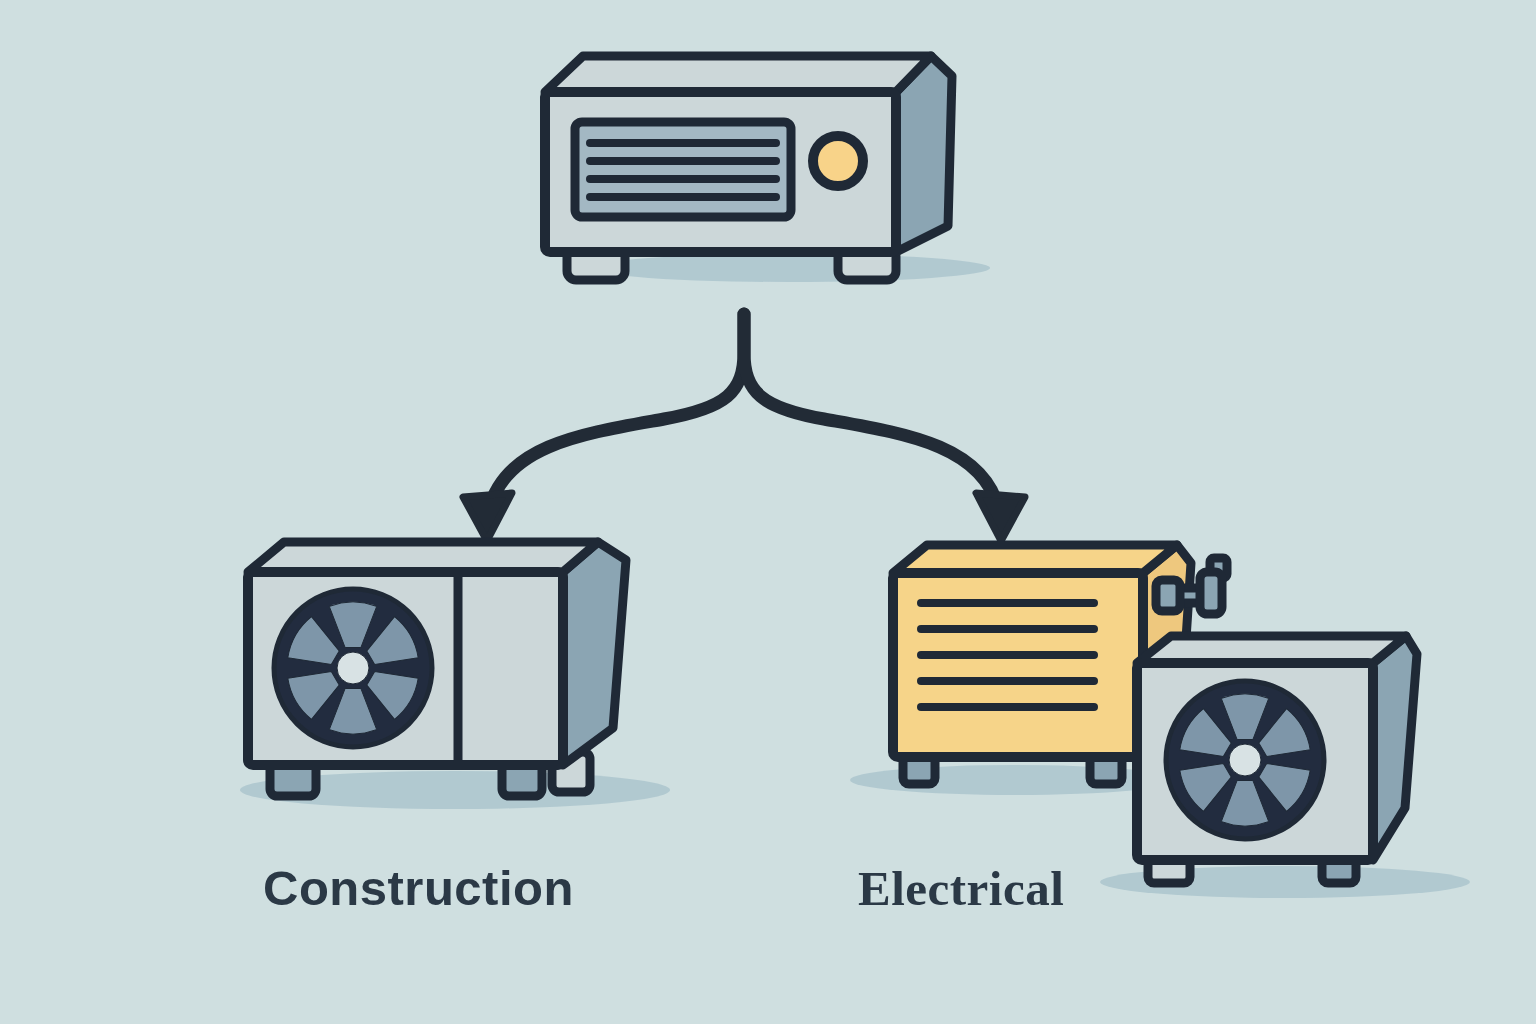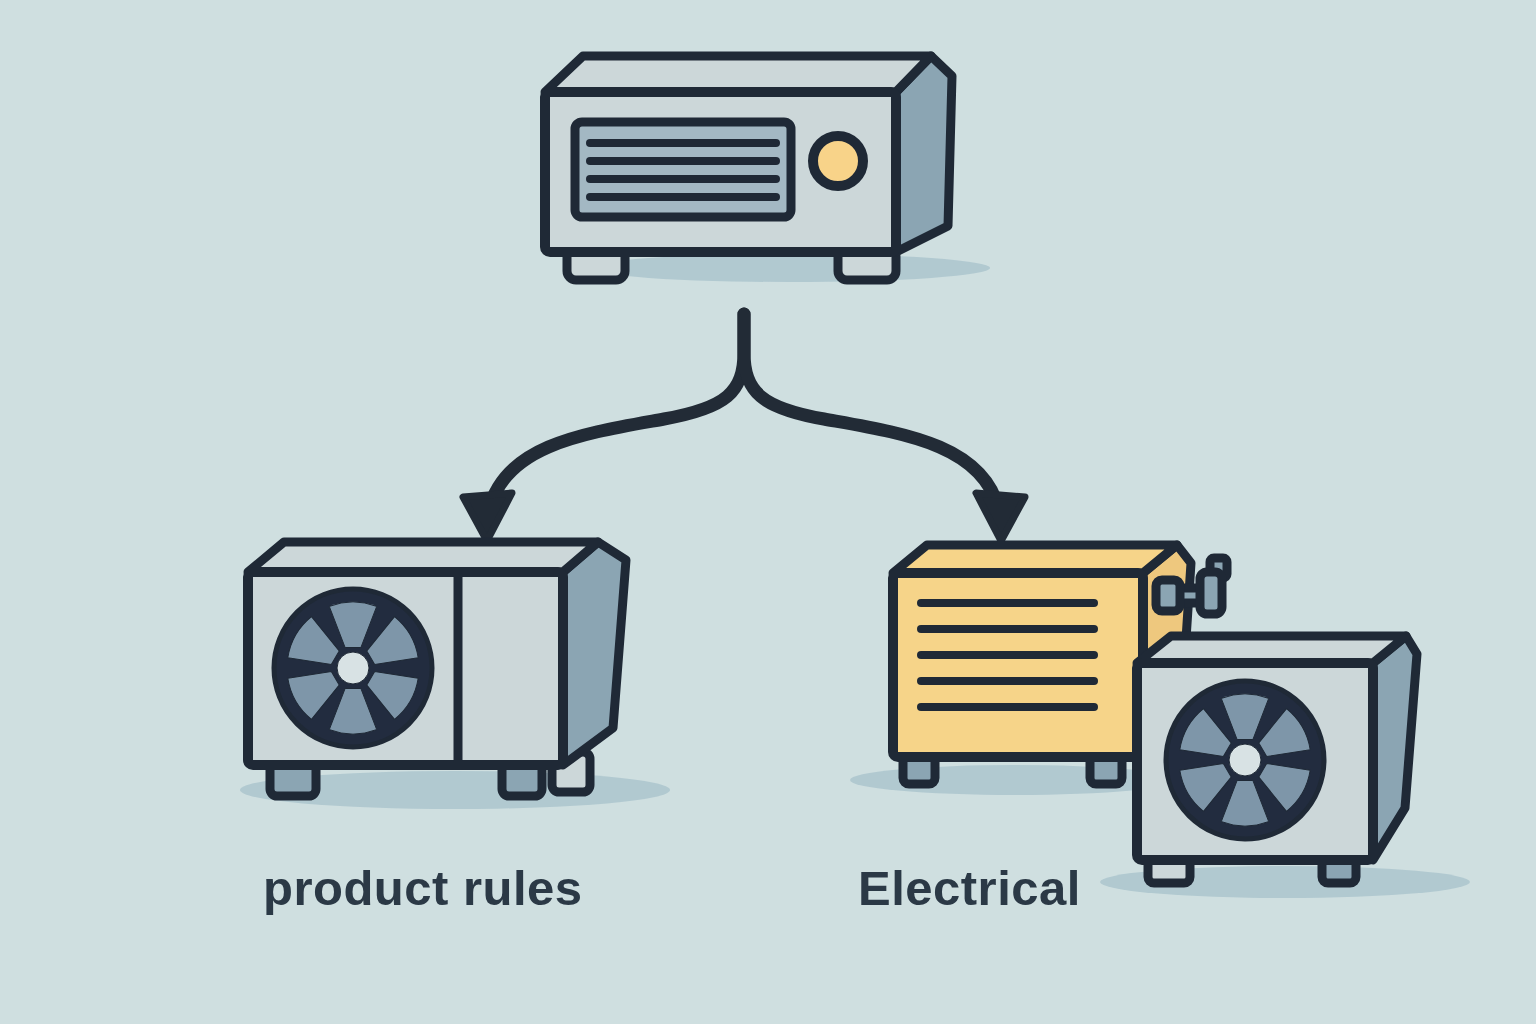--- a/index.html
+++ b/index.html
@@ -24,21 +24,21 @@
     position: absolute;
     color: #2b3946;
     font-weight: bold;
     font-size: 49px;
     line-height: 61px;
     letter-spacing: 0.5px;
     white-space: nowrap;
   }
   .label span { display: block; }
   #label-left  { left: 263px; top: 858px; }
-  #label-right { left: 858px; top: 858px; }
+  #label-right { left: 858px; top: 858px; font-family: Liberation Serif, serif; }
 </style>
 </head>
 <body>
 
 <div id="stage">
 
 <svg width="1536" height="1024" viewBox="0 0 1536 1024">
   <defs>
     <g id="fan">
       <circle r="79" fill="#222c3f" stroke="#1f2936" stroke-width="5"></circle>
@@ -149,20 +149,20 @@
 
     <rect x="1137" y="663" width="236" height="197" rx="5" fill="#ccd7d9" stroke-width="10"></rect>
 
     <g transform="translate(1245,760)">
       <use href="#fan"></use>
     </g>
   </g>
 </svg>
 
 <div class="label" id="label-left">
-  <span>product rules</span>
+  <span>Construction</span>
 </div>
 
 <div class="label" id="label-right">
   <span>Electrical</span>
 </div>
 
 </div>
 
 </body></html>

